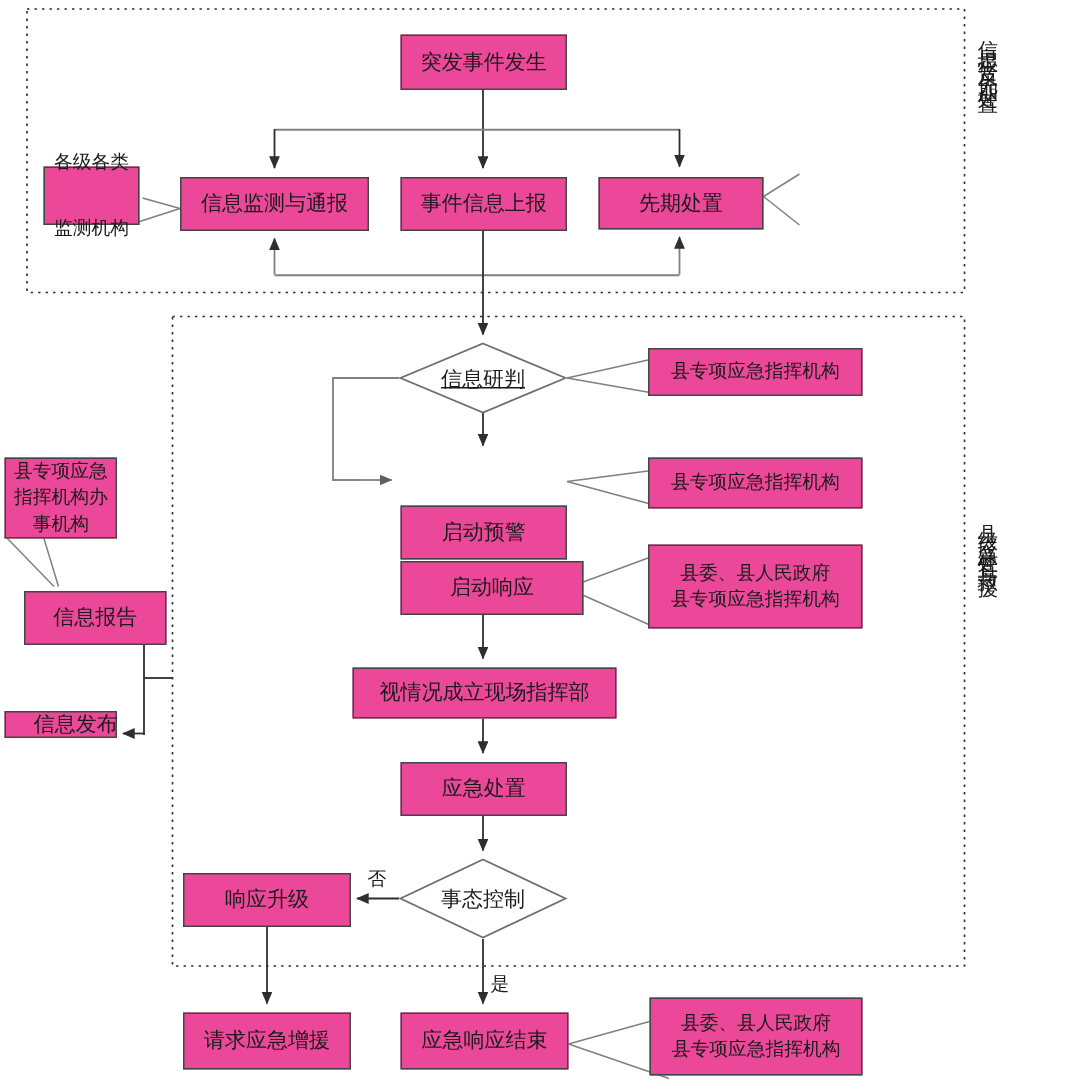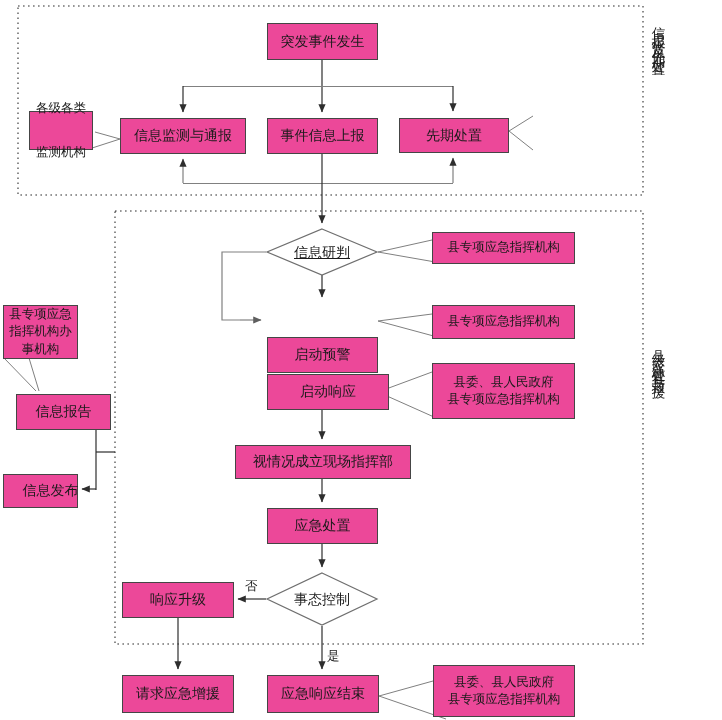--- a/index.html
+++ b/index.html
@@ -112,21 +112,21 @@
   <div class="box" style="left:267px;top:118px;width:111px;height:36px;">事件信息上报</div>
   <div class="box" style="left:399px;top:118px;width:110px;height:35px;text-align:right;">先期处置</div>
   <div class="box" style="left:267px;top:303px;width:111px;height:36px;margin-top:34px;">启动预警</div>
   <div class="box" style="left:267px;top:374px;width:122px;height:36px;">启动响应</div>
   <div class="box" style="left:267px;top:508px;width:111px;height:36px;">应急处置</div>
   <div class="box" style="left:235px;top:445px;width:176px;height:34px;">视情况成立现场指挥部</div>
   <div class="box" style="left:122px;top:582px;width:112px;height:36px;">响应升级</div>
   <div class="box" style="left:122px;top:675px;width:112px;height:38px;">请求应急增援</div>
   <div class="box" style="left:267px;top:675px;width:112px;height:38px;">应急响应结束</div>
   <div class="box" style="left:16px;top:394px;width:95px;height:36px;">信息报告</div>
-  <div class="box" style="left:3px;top:474px;width:75px;height:34px;padding-left:20px;">信息发布</div>
+  <div class="box" style="left:3px;top:474px;width:75px;height:18px;padding-left:20px;">信息发布</div>
 
   <div class="box callout" style="left:29px;top:111px;width:64px;height:39px;gap:27px;">
     <span>各级各类</span>
     <span>监测机构</span>
   </div>
   <div class="box callout" style="left:432px;top:232px;width:143px;height:32px;">
     <span>县专项应急指挥机构</span>
   </div>
   <div class="box callout" style="left:432px;top:305px;width:143px;height:34px;">
     <span>县专项应急指挥机构</span>

